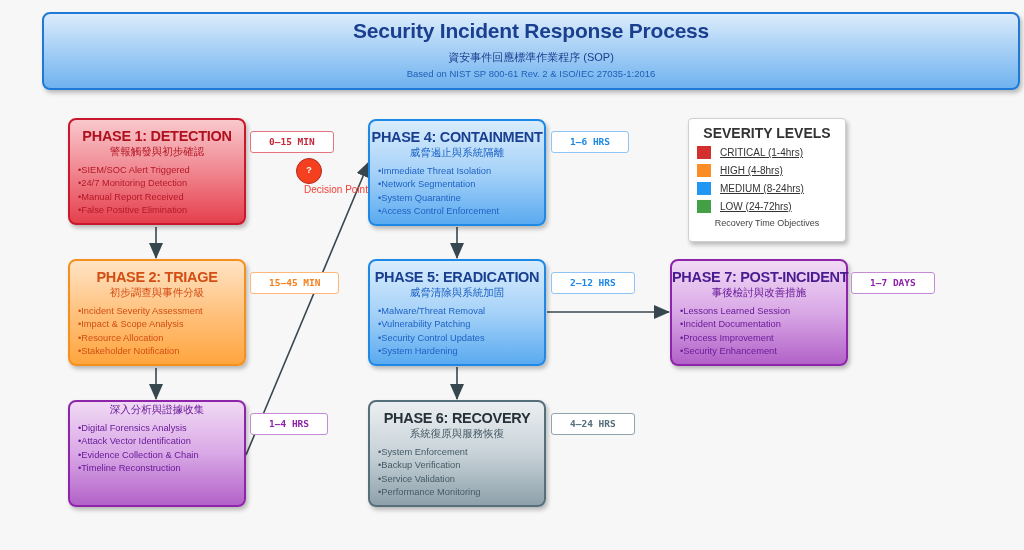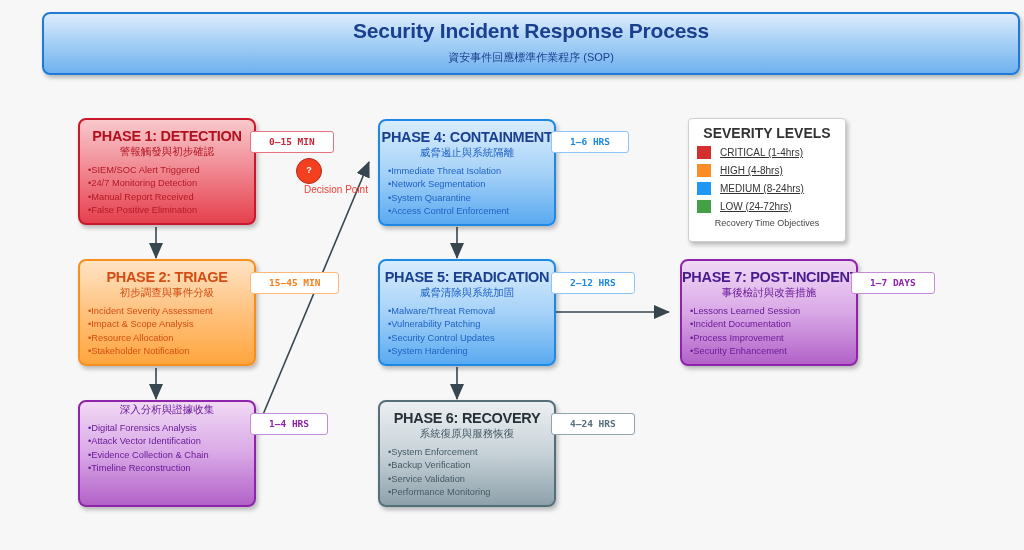--- a/index.html
+++ b/index.html
@@ -1,35 +1,34 @@
 <!DOCTYPE html>
 <html><head>
   <meta charset="utf-8">
   <style>
     * { box-sizing: border-box; margin: 0; padding: 0; }
     html, body { width: 1024px; height: 550px; overflow: hidden; background: #f7f7f7; }
     body { position: relative; font-family: "Liberation Sans", "DejaVu Sans", sans-serif; }
 
     .header {
-      position: absolute; left: 42px; top: 12px; width: 978px; height: 63px;
+      position: absolute; left: 42px; top: 12px; width: 978px; height: 78px;
       border: 2px solid #1e7ad6; border-radius: 8px;
       background: linear-gradient(to bottom, #dcecfb 0%, #a9d1f6 45%, #6fb2ef 100%);
       box-shadow: 2px 3px 4px rgba(0,0,0,0.25);
       text-align: center;
     }
     .header .title { color: #1a3f8f; font-size: 21px; font-weight: bold; margin-top: 5px; letter-spacing: -0.2px; }
     .header .sub1 { color: #1a3f8f; font-size: 11px; margin-top: 7px; }
     .header .sub2 { color: #1f5fb8; font-size: 9.5px; margin-top: 3px; }
 
     .phase {
       position: absolute; width: 178px; height: 107px;
       border-radius: 8px; border: 2px solid;
       box-shadow: 2px 3px 4px rgba(0,0,0,0.25);
       text-align: center;
-      margin-left: 10px;
     }
     .phase .ptitle { font-size: 14.5px; font-weight: bold; margin-top: 8px; white-space: nowrap; letter-spacing: -0.3px; }
     .phase .psub { font-size: 10.5px; margin-top: 1px; }
     .phase ul { list-style: none; text-align: left; margin: 5px 0 0 8px; }
     .phase li { font-size: 9.3px; line-height: 13.3px; white-space: nowrap; }
     .phase li::before { content: "\2022 "; }
 
     .p-red { border-color: #c9182b; background: linear-gradient(to bottom, #f9c8cc 0%, #f0868f 50%, #e5404d 100%); }
     .p-red .ptitle { color: #b0111f; } .p-red .psub, .p-red li { color: #b51827; }
     .p-orange { border-color: #f5901f; background: linear-gradient(to bottom, #ffe3c4 0%, #ffc27e 50%, #ffa53e 100%); }
@@ -68,20 +67,21 @@
     .legend .lfoot { font-size: 9px; color: #444; text-align: center; margin-top: 5px; }
 
     svg.arrows { position: absolute; left: 0; top: 0; width: 1024px; height: 550px; pointer-events: none; }
   </style>
 </head>
 <body>
 
 <div class="header">
   <div class="title">Security Incident Response Process</div>
   <div class="sub1">資安事件回應標準作業程序 (SOP)</div>
+  <div class="sub2">Based on NIST SP 800-61 Rev. 2 &amp; ISO/IEC 27035-1:2016</div>
 </div>
 
 <svg class="arrows">
   <defs>
     <marker id="ah" markerWidth="10" markerHeight="10" refX="9" refY="5" orient="auto" markerUnits="userSpaceOnUse">
       <path d="M0,0 L10,5 L0,10 z" fill="#37474f"></path>
     </marker>
     <marker id="ahb" markerWidth="16" markerHeight="14" refX="15" refY="7" orient="auto" markerUnits="userSpaceOnUse">
       <path d="M0,0 L16,7 L0,14 z" fill="#37474f"></path>
     </marker>

